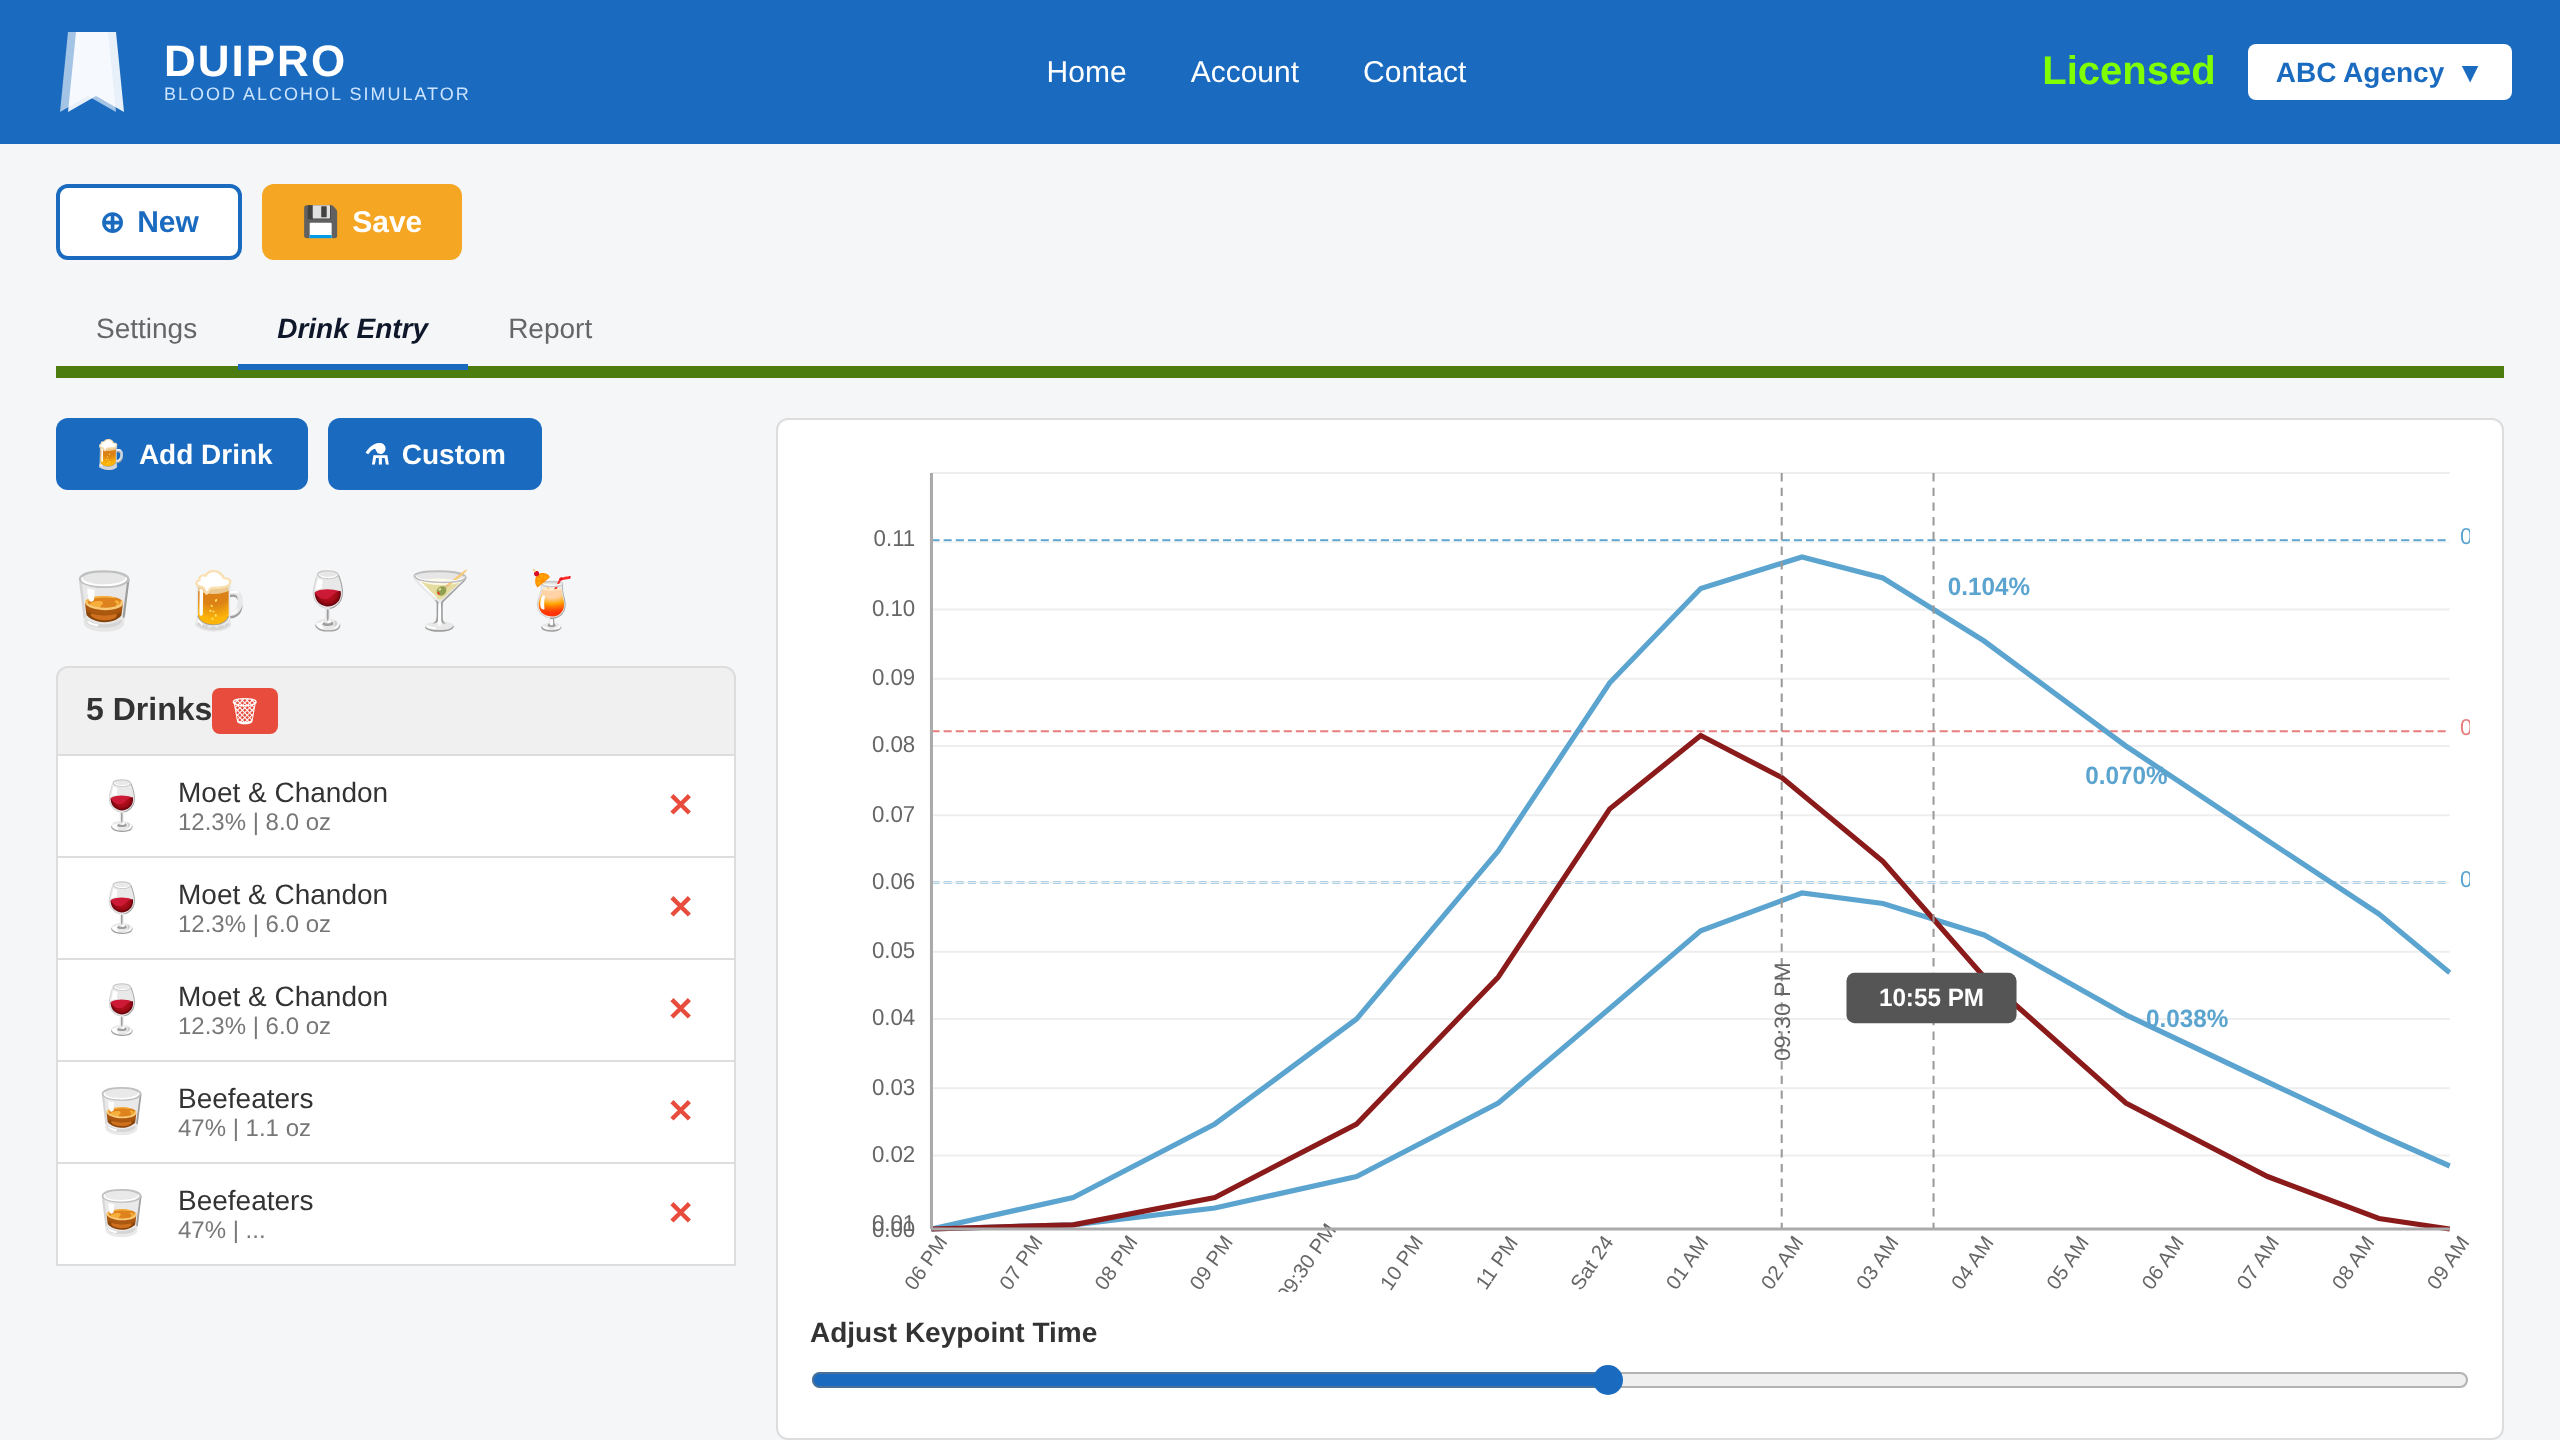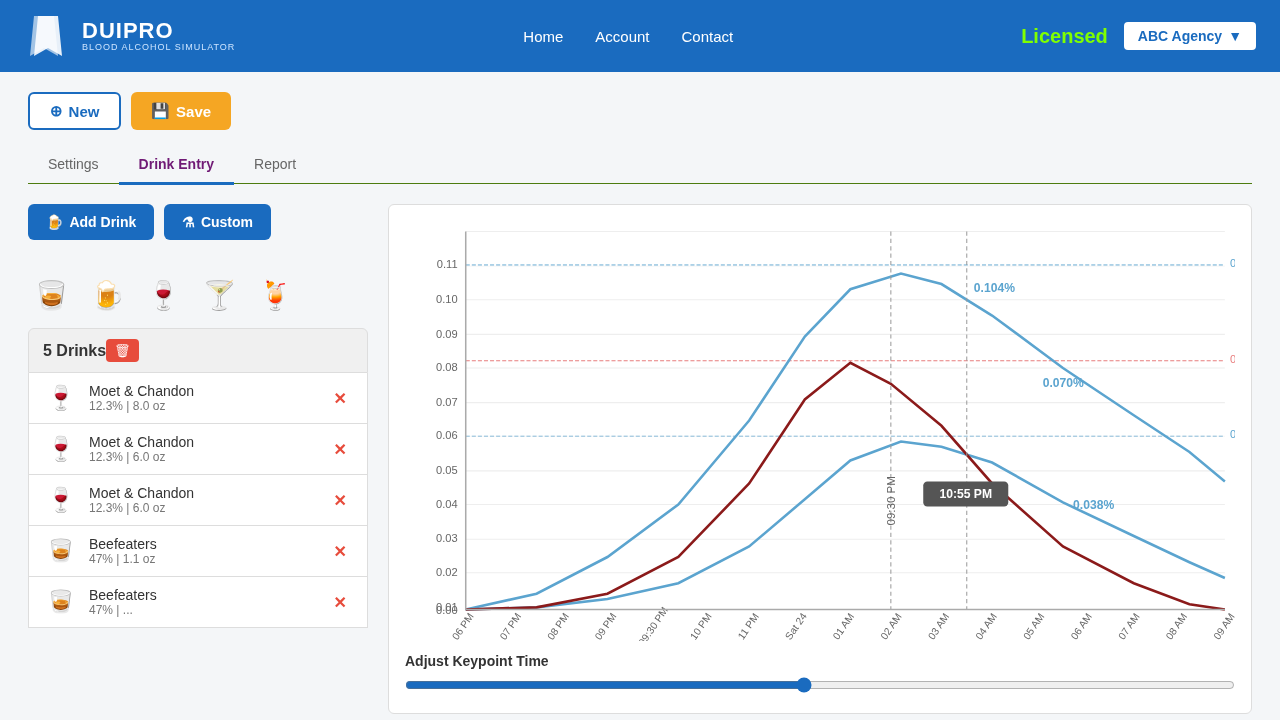--- a/index.html
+++ b/index.html
@@ -82,30 +82,30 @@
       padding: 8px 20px;
       font-size: 15px;
       font-weight: 600;
       cursor: pointer;
       display: flex;
       align-items: center;
       gap: 6px;
     }
 
     
-    .tabs { display: flex; gap: 0; border-bottom: 1px solid #4d7c0f; margin-bottom: 20px; }
+    .tabs { display: flex; gap: 0; border-bottom: 6px solid #4d7c0f; margin-bottom: 20px; }
     .tab {
       padding: 10px 20px;
       font-size: 14px;
       color: #666;
       cursor: pointer;
       border-bottom: 3px solid transparent;
       margin-bottom: -2px;
     }
-    .tab.active { color: #701a75; border-bottom-color: #1a6bbf; font-weight: 600; }
+    .tab.active { color: #0f172a; border-bottom-color: #1a6bbf; font-weight: 600; font-style: italic; }
 
     
     .content-area { display: flex; gap: 20px; }
 
     
     .left-panel { width: 340px; flex-shrink: 0; }
     .drink-buttons { display: flex; gap: 10px; margin-bottom: 16px; }
     .btn-add-drink {
       background: #1a6bbf;
       color: white;

